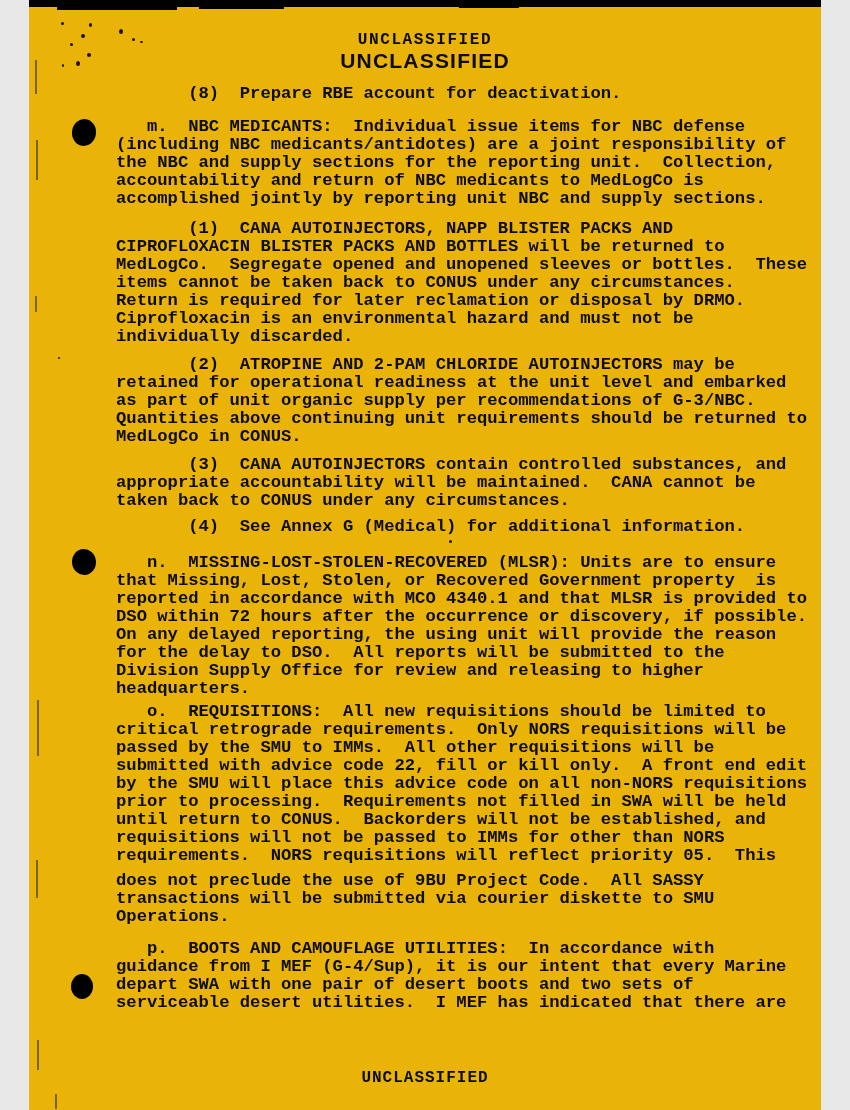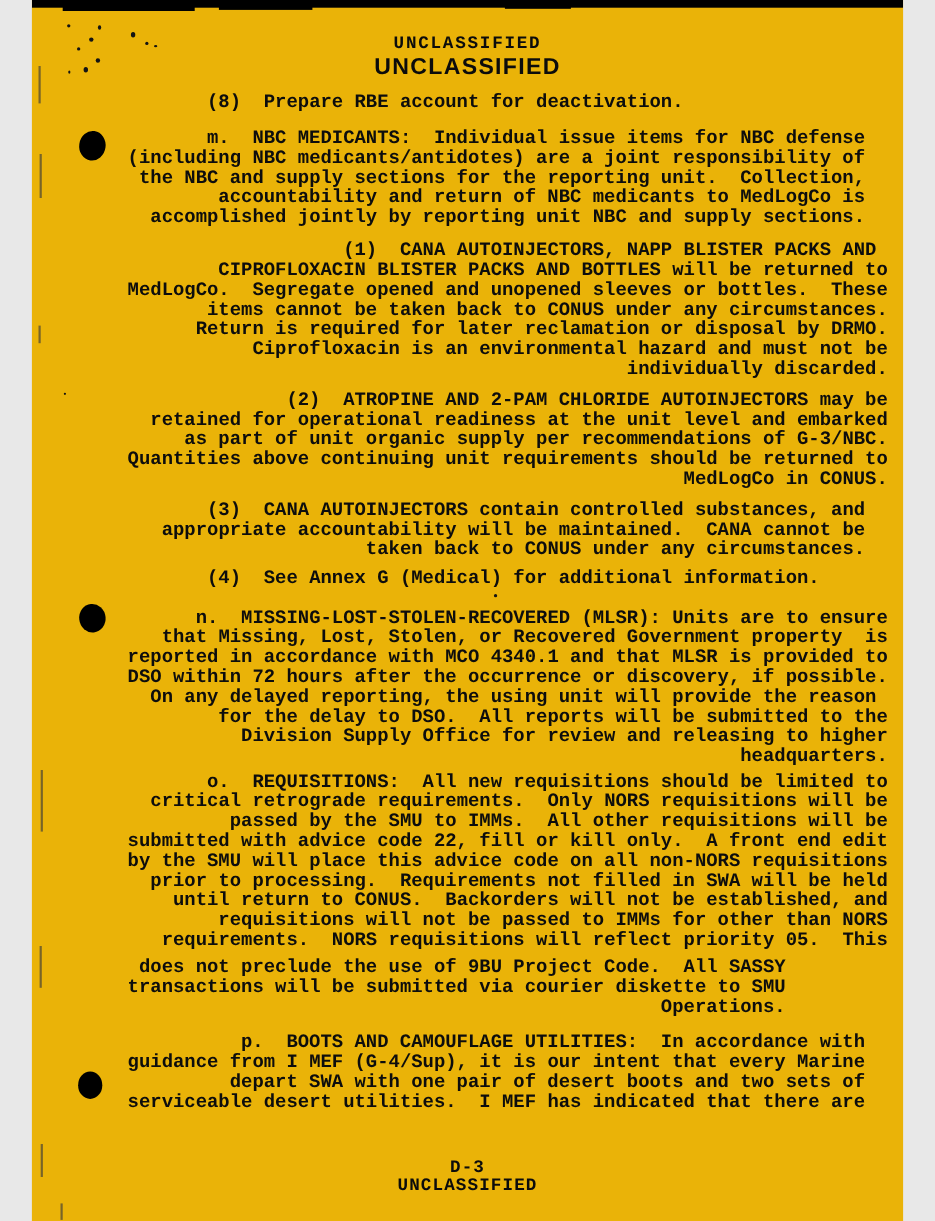--- a/index.html
+++ b/index.html
@@ -17,21 +17,21 @@
     top:49px;font-family:"Liberation Sans","DejaVu Sans",sans-serif;
     font-weight:700;font-size:21px;letter-spacing:1.2px;color:#0c0c0c;
   }
   .ftr-page{top:1052px;font-size:16px;letter-spacing:1px;}
   .ftr-class{top:1069px;font-size:16px;letter-spacing:1px;}
   .docbody{
     position:absolute;left:87px;top:0;right:0;bottom:0;
     font-size:17.2px;line-height:18px;font-weight:700;color:#0d0d0d;
     white-space:pre;
   }
-  .block{position:absolute;left:0;text-align:right;}
+  .block{position:absolute;left:0;}
   .tline{white-space:pre;}
   .u{text-decoration-thickness:1.7px;text-underline-offset:2px;}
   .punch{position:absolute;background:#000;border-radius:50%;}
   .punch-1{left:43px;top:119px;width:24px;height:27px;transform:rotate(8deg);}
   .punch-2{left:43px;top:549px;width:24px;height:26px;transform:rotate(-6deg);}
   .punch-3{left:42px;top:974px;width:22px;height:25px;}
   .mark{position:absolute;width:2px;background:#3a3a3a;opacity:.65;}
   .spk{position:absolute;background:#141414;border-radius:50%;}
 </style>
 </head>
@@ -68,16 +68,15 @@
 
   <div class="punch punch-1"></div>
   <div class="punch punch-2"></div>
   <div class="punch punch-3"></div>
 
   <div class="hdr hdr-small mono">UNCLASSIFIED</div>
   <div class="hdr hdr-large">UNCLASSIFIED</div>
 
   <div class="docbody"><div class="block" style="top: 85px;"><div class="tline"><span>       (8)  Prepare RBE account for deactivation.</span></div></div><div class="block" style="top: 118px;"><div class="tline"><span>   m.  </span><span class="u">NBC MEDICANTS</span><span>:  Individual issue items for NBC defense</span></div><div class="tline"><span>(including NBC medicants/antidotes) are a joint responsibility of</span></div><div class="tline"><span>the NBC and supply sections for the reporting unit.  Collection,</span></div><div class="tline"><span>accountability and return of NBC medicants to MedLogCo is</span></div><div class="tline"><span>accomplished jointly by reporting unit NBC and supply sections.</span></div></div><div class="block" style="top: 220px;"><div class="tline"><span>       (1)  </span><span class="u">CANA AUTOINJECTORS, NAPP BLISTER PACKS AND </span></div><div class="tline"><span class="u">CIPROFLOXACIN BLISTER PACKS AND BOTTLES</span><span> will be returned to</span></div><div class="tline"><span>MedLogCo.  Segregate opened and unopened sleeves or bottles.  These</span></div><div class="tline"><span>items </span><span class="u">cannot</span><span> be taken back to CONUS under any circumstances.</span></div><div class="tline"><span>Return is required for later reclamation or disposal by DRMO.</span></div><div class="tline"><span>Ciprofloxacin is an environmental hazard and </span><span class="u">must not</span><span> be</span></div><div class="tline"><span>individually discarded.</span></div></div><div class="block" style="top: 356px;"><div class="tline"><span>       (2)  </span><span class="u">ATROPINE AND 2-PAM CHLORIDE AUTOINJECTORS</span><span> may be</span></div><div class="tline"><span>retained for operational readiness at the unit level and embarked</span></div><div class="tline"><span>as part of unit organic supply per recommendations of G-3/NBC.</span></div><div class="tline"><span>Quantities above continuing unit requirements should be returned to</span></div><div class="tline"><span>MedLogCo in CONUS.</span></div></div><div class="block" style="top: 456px;"><div class="tline"><span>       (3)  </span><span class="u">CANA AUTOINJECTORS</span><span> contain controlled substances, and</span></div><div class="tline"><span>appropriate accountability will be maintained.  CANA cannot be</span></div><div class="tline"><span>taken back to CONUS under any circumstances.</span></div></div><div class="block" style="top: 518px;"><div class="tline"><span>       (4)  See Annex G (Medical) for additional information.</span></div></div><div class="block" style="top: 554px;"><div class="tline"><span>   n.  </span><span class="u">MISSING-LOST-STOLEN-RECOVERED (MLSR)</span><span>: Units are to ensure</span></div><div class="tline"><span>that Missing, Lost, Stolen, or Recovered Government property  is</span></div><div class="tline"><span>reported in accordance with MCO 4340.1 and that MLSR is provided to</span></div><div class="tline"><span>DSO within 72 hours after the occurrence or discovery, if possible.</span></div><div class="tline"><span>On any </span><span class="u">delayed</span><span> reporting, the using unit </span><span class="u">will provide the reason </span></div><div class="tline"><span class="u">for the delay</span><span> to DSO.  All reports will be submitted to the</span></div><div class="tline"><span>Division Supply Office for review and releasing to higher</span></div><div class="tline"><span>headquarters.</span></div></div><div class="block" style="top: 703px;"><div class="tline"><span>   o.  </span><span class="u">REQUISITIONS</span><span>:  All new requisitions should be limited to</span></div><div class="tline"><span>critical retrograde requirements.  Only NORS requisitions will be</span></div><div class="tline"><span>passed by the SMU to IMMs.  All other requisitions will be</span></div><div class="tline"><span>submitted with advice code 22, fill or kill only.  A front end edit</span></div><div class="tline"><span>by the SMU will place this advice code on all non-NORS requisitions</span></div><div class="tline"><span>prior to processing.  Requirements not filled in SWA will be held</span></div><div class="tline"><span>until return to CONUS.  Backorders will not be established, and</span></div><div class="tline"><span>requisitions will not be passed to IMMs for other than NORS</span></div><div class="tline"><span>requirements.  NORS requisitions will reflect priority 05.  This</span></div></div><div class="block" style="top: 872px;"><div class="tline"><span>does not preclude the use of 9BU Project Code.  All SASSY</span></div><div class="tline"><span>transactions will be submitted via courier diskette to SMU</span></div><div class="tline"><span>Operations.</span></div></div><div class="block" style="top: 940px;"><div class="tline"><span>   p.  </span><span class="u">BOOTS AND CAMOUFLAGE UTILITIES</span><span>:  In accordance with</span></div><div class="tline"><span>guidance from I MEF (G-4/Sup), it is our intent that every Marine</span></div><div class="tline"><span>depart SWA with one pair of desert boots and two sets of</span></div><div class="tline"><span>serviceable desert utilities.  I MEF has indicated that there are</span></div></div></div>
 
-  <div class="ftr ftr-page mono">D-3</div>
   <div class="ftr ftr-class mono">UNCLASSIFIED</div>
 
 </div>
 
 </body></html>

